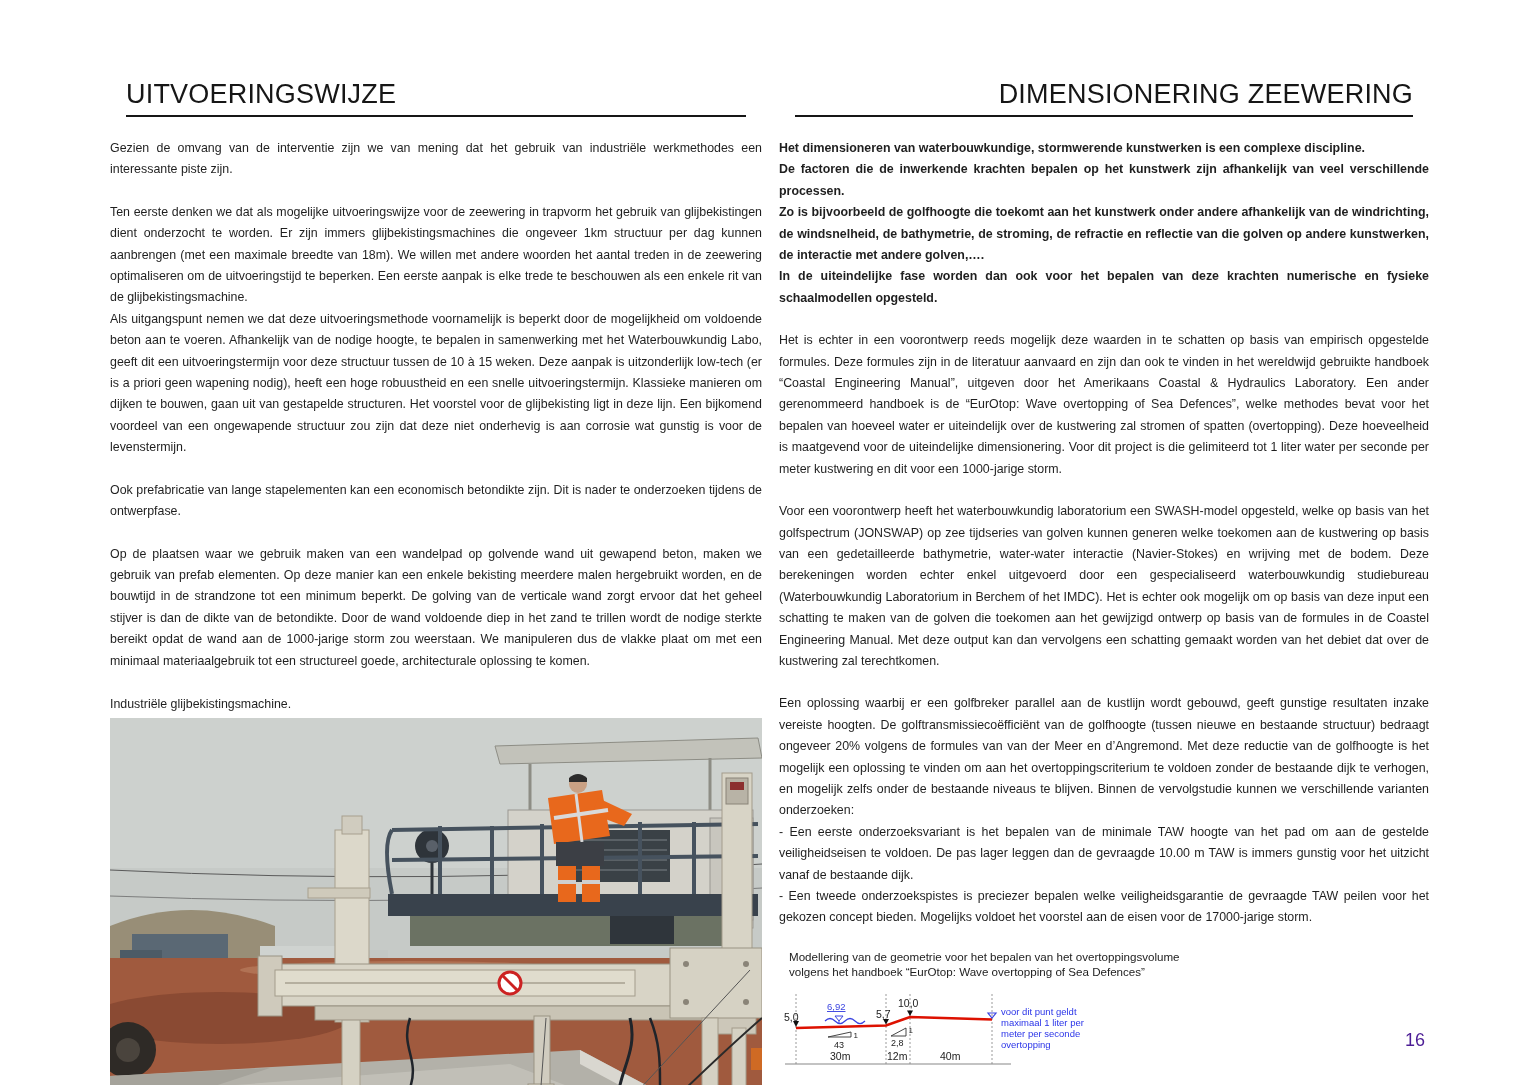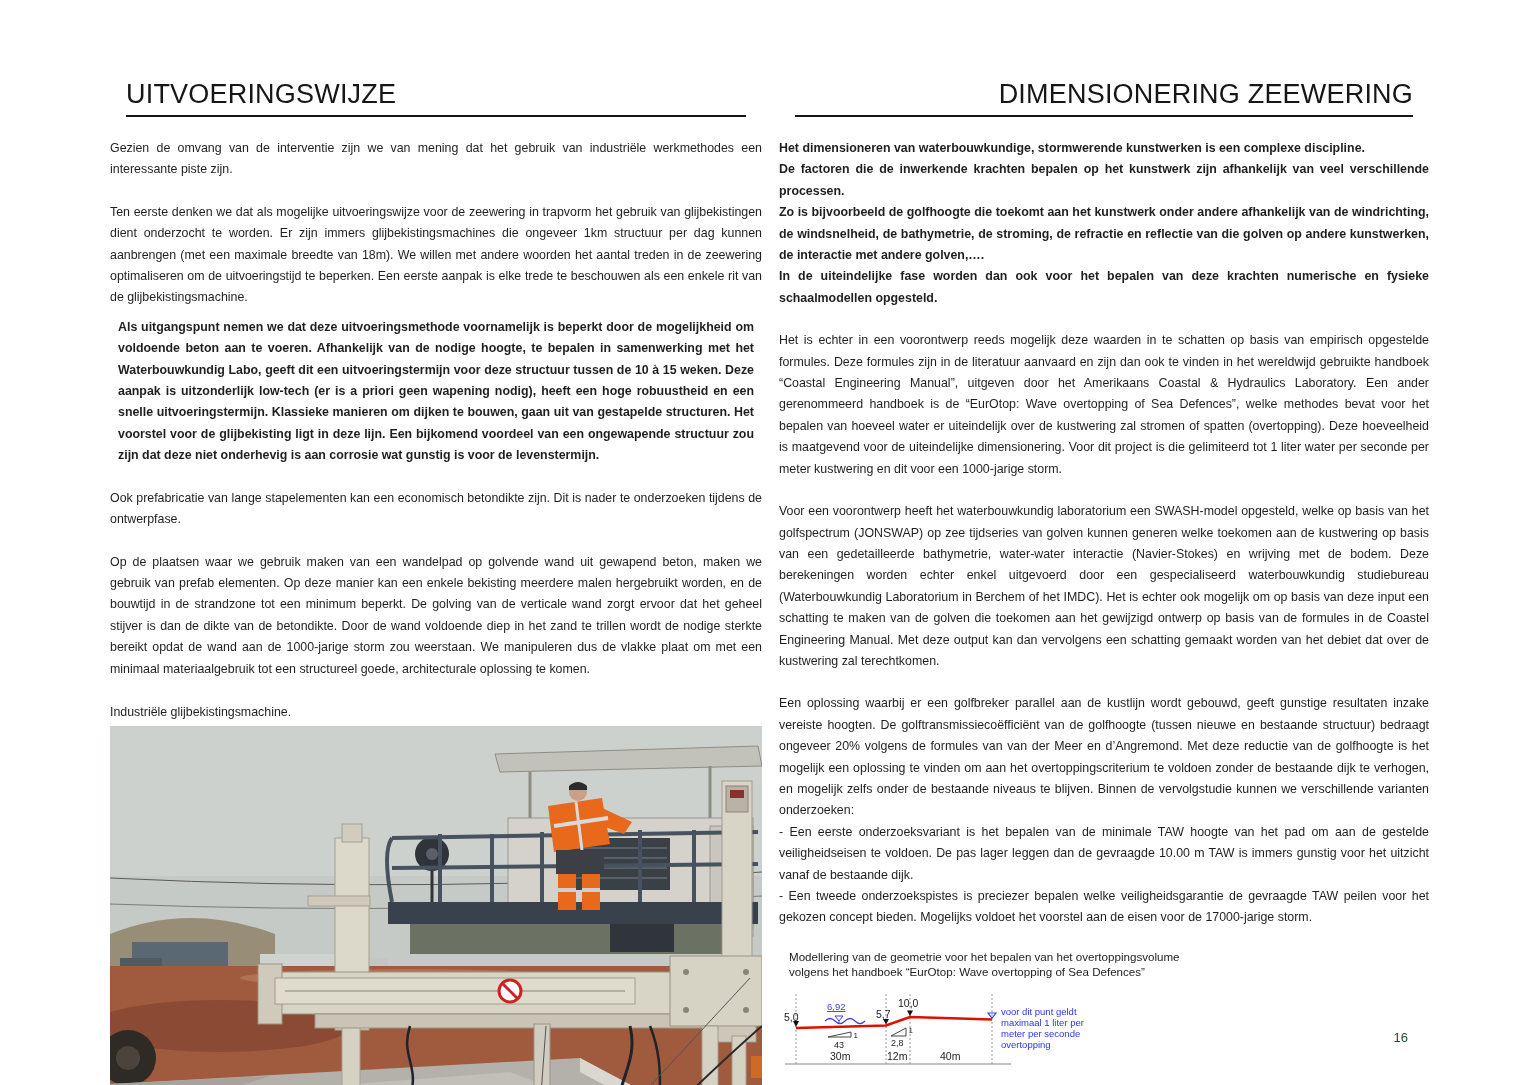--- a/index.html
+++ b/index.html
@@ -3,25 +3,25 @@
 <meta charset="utf-8">
 <style>
   html,body{margin:0;padding:0;background:#ffffff;}
   body{width:1536px;height:1085px;position:relative;font-family:"Liberation Sans","DejaVu Sans",sans-serif;color:#1f1f1f;overflow:hidden;}
   .col{position:absolute;top:63px;}
   .col-left{left:110px;width:652px;}
   .col-right{left:779px;width:650px;}
   h1{font-size:27px;font-weight:400;color:#161616;margin:16px;padding:0 0 5px 0;border-bottom:2px solid #161616;letter-spacing:.2px;}
   .col-right h1{text-align:right;}
   p.body{font-size:12.4px;line-height:21.4px;text-align:justify;margin:21px 0 0 0;}
-  p.body.cont{margin:8px;font-weight:bold;}
+  p.body.cont{margin:0;}
   .caption{font-size:12.4px;margin:25px 0 0 0;}
   .small-caption{font-size:11.6px;line-height:15.5px;margin:20px 0 0 10px;color:#222;}
   .photo-wrap{margin-top:7px;}
-  .pageno{position:absolute;right:128px;top:1030px;font-size:13px;color:#14532d;}
+  .pageno{position:absolute;right:111px;top:1030px;font-size:18px;color:#4c1d95;}
 
   
   .geo{margin:10px 0 0 4px;display:block;}
 
   
   .formulas{position:relative;height:56px;margin-top:4px;font-size:12.2px;line-height:16.5px;color:#222;}
   .formulas .fl{position:absolute;left:6px;top:0;}
   .formulas .fr{position:absolute;left:219px;top:0;}
   .formulas sub{font-size:8.5px;}
 </style>

